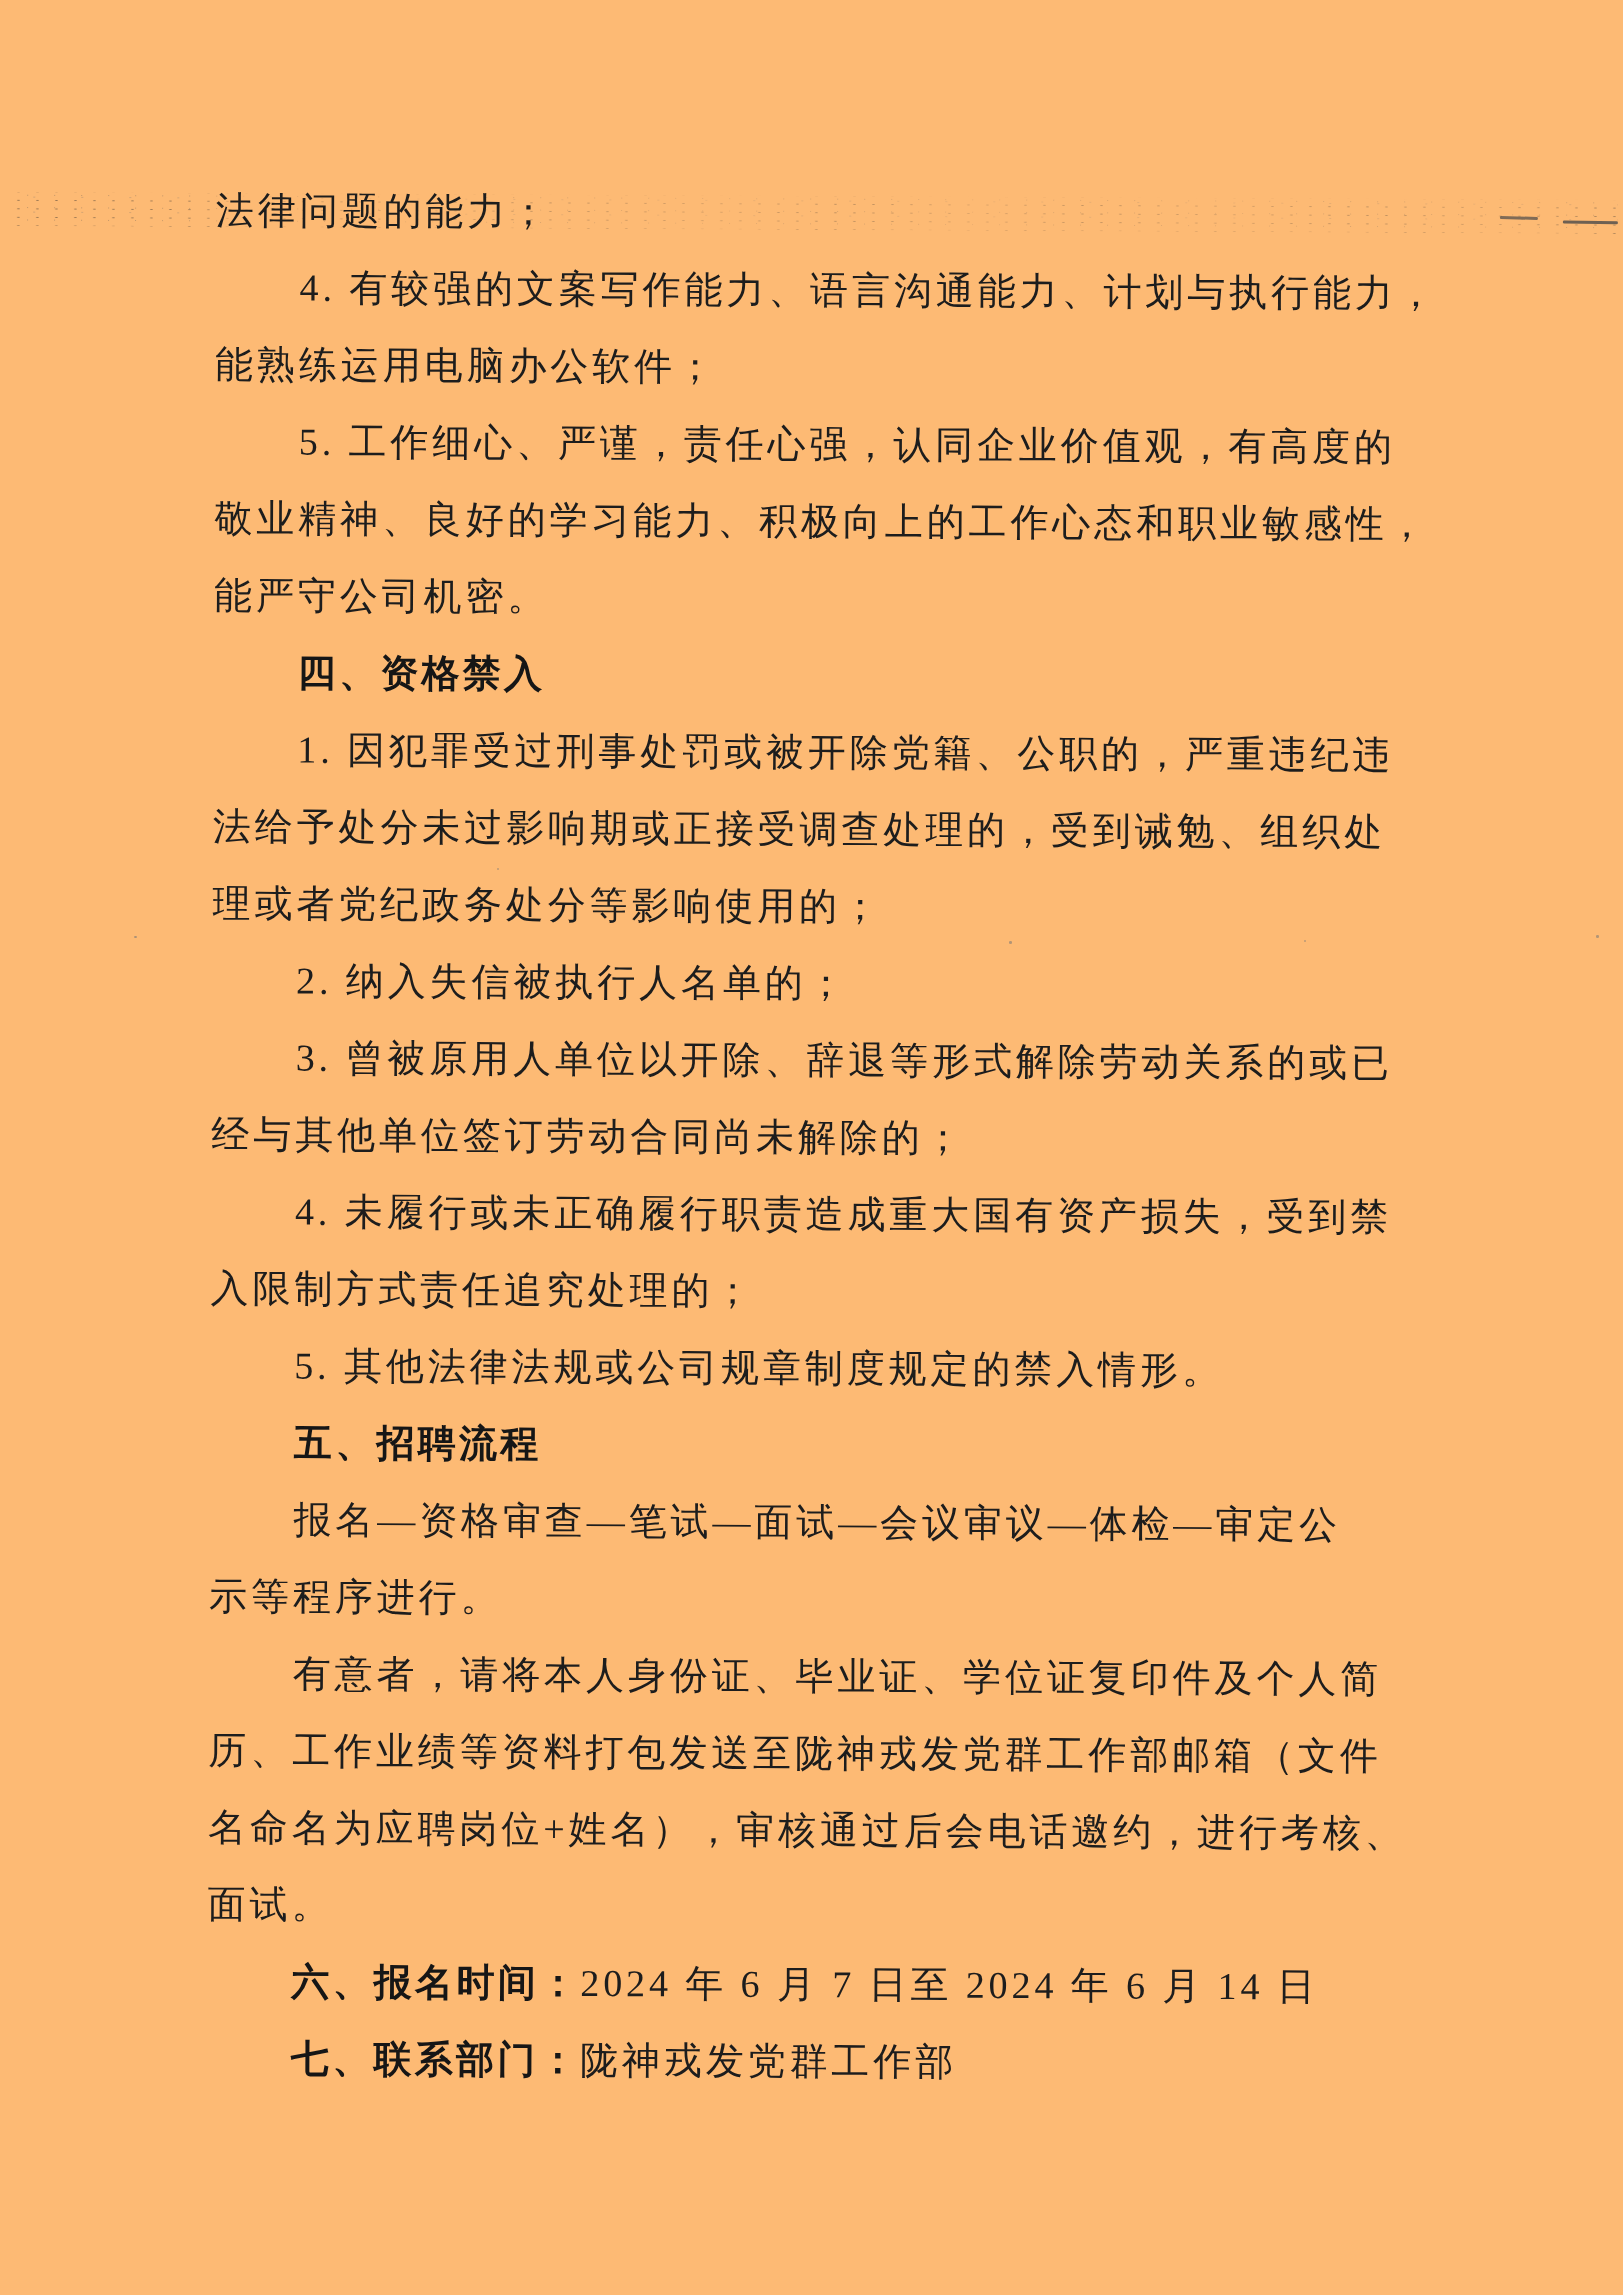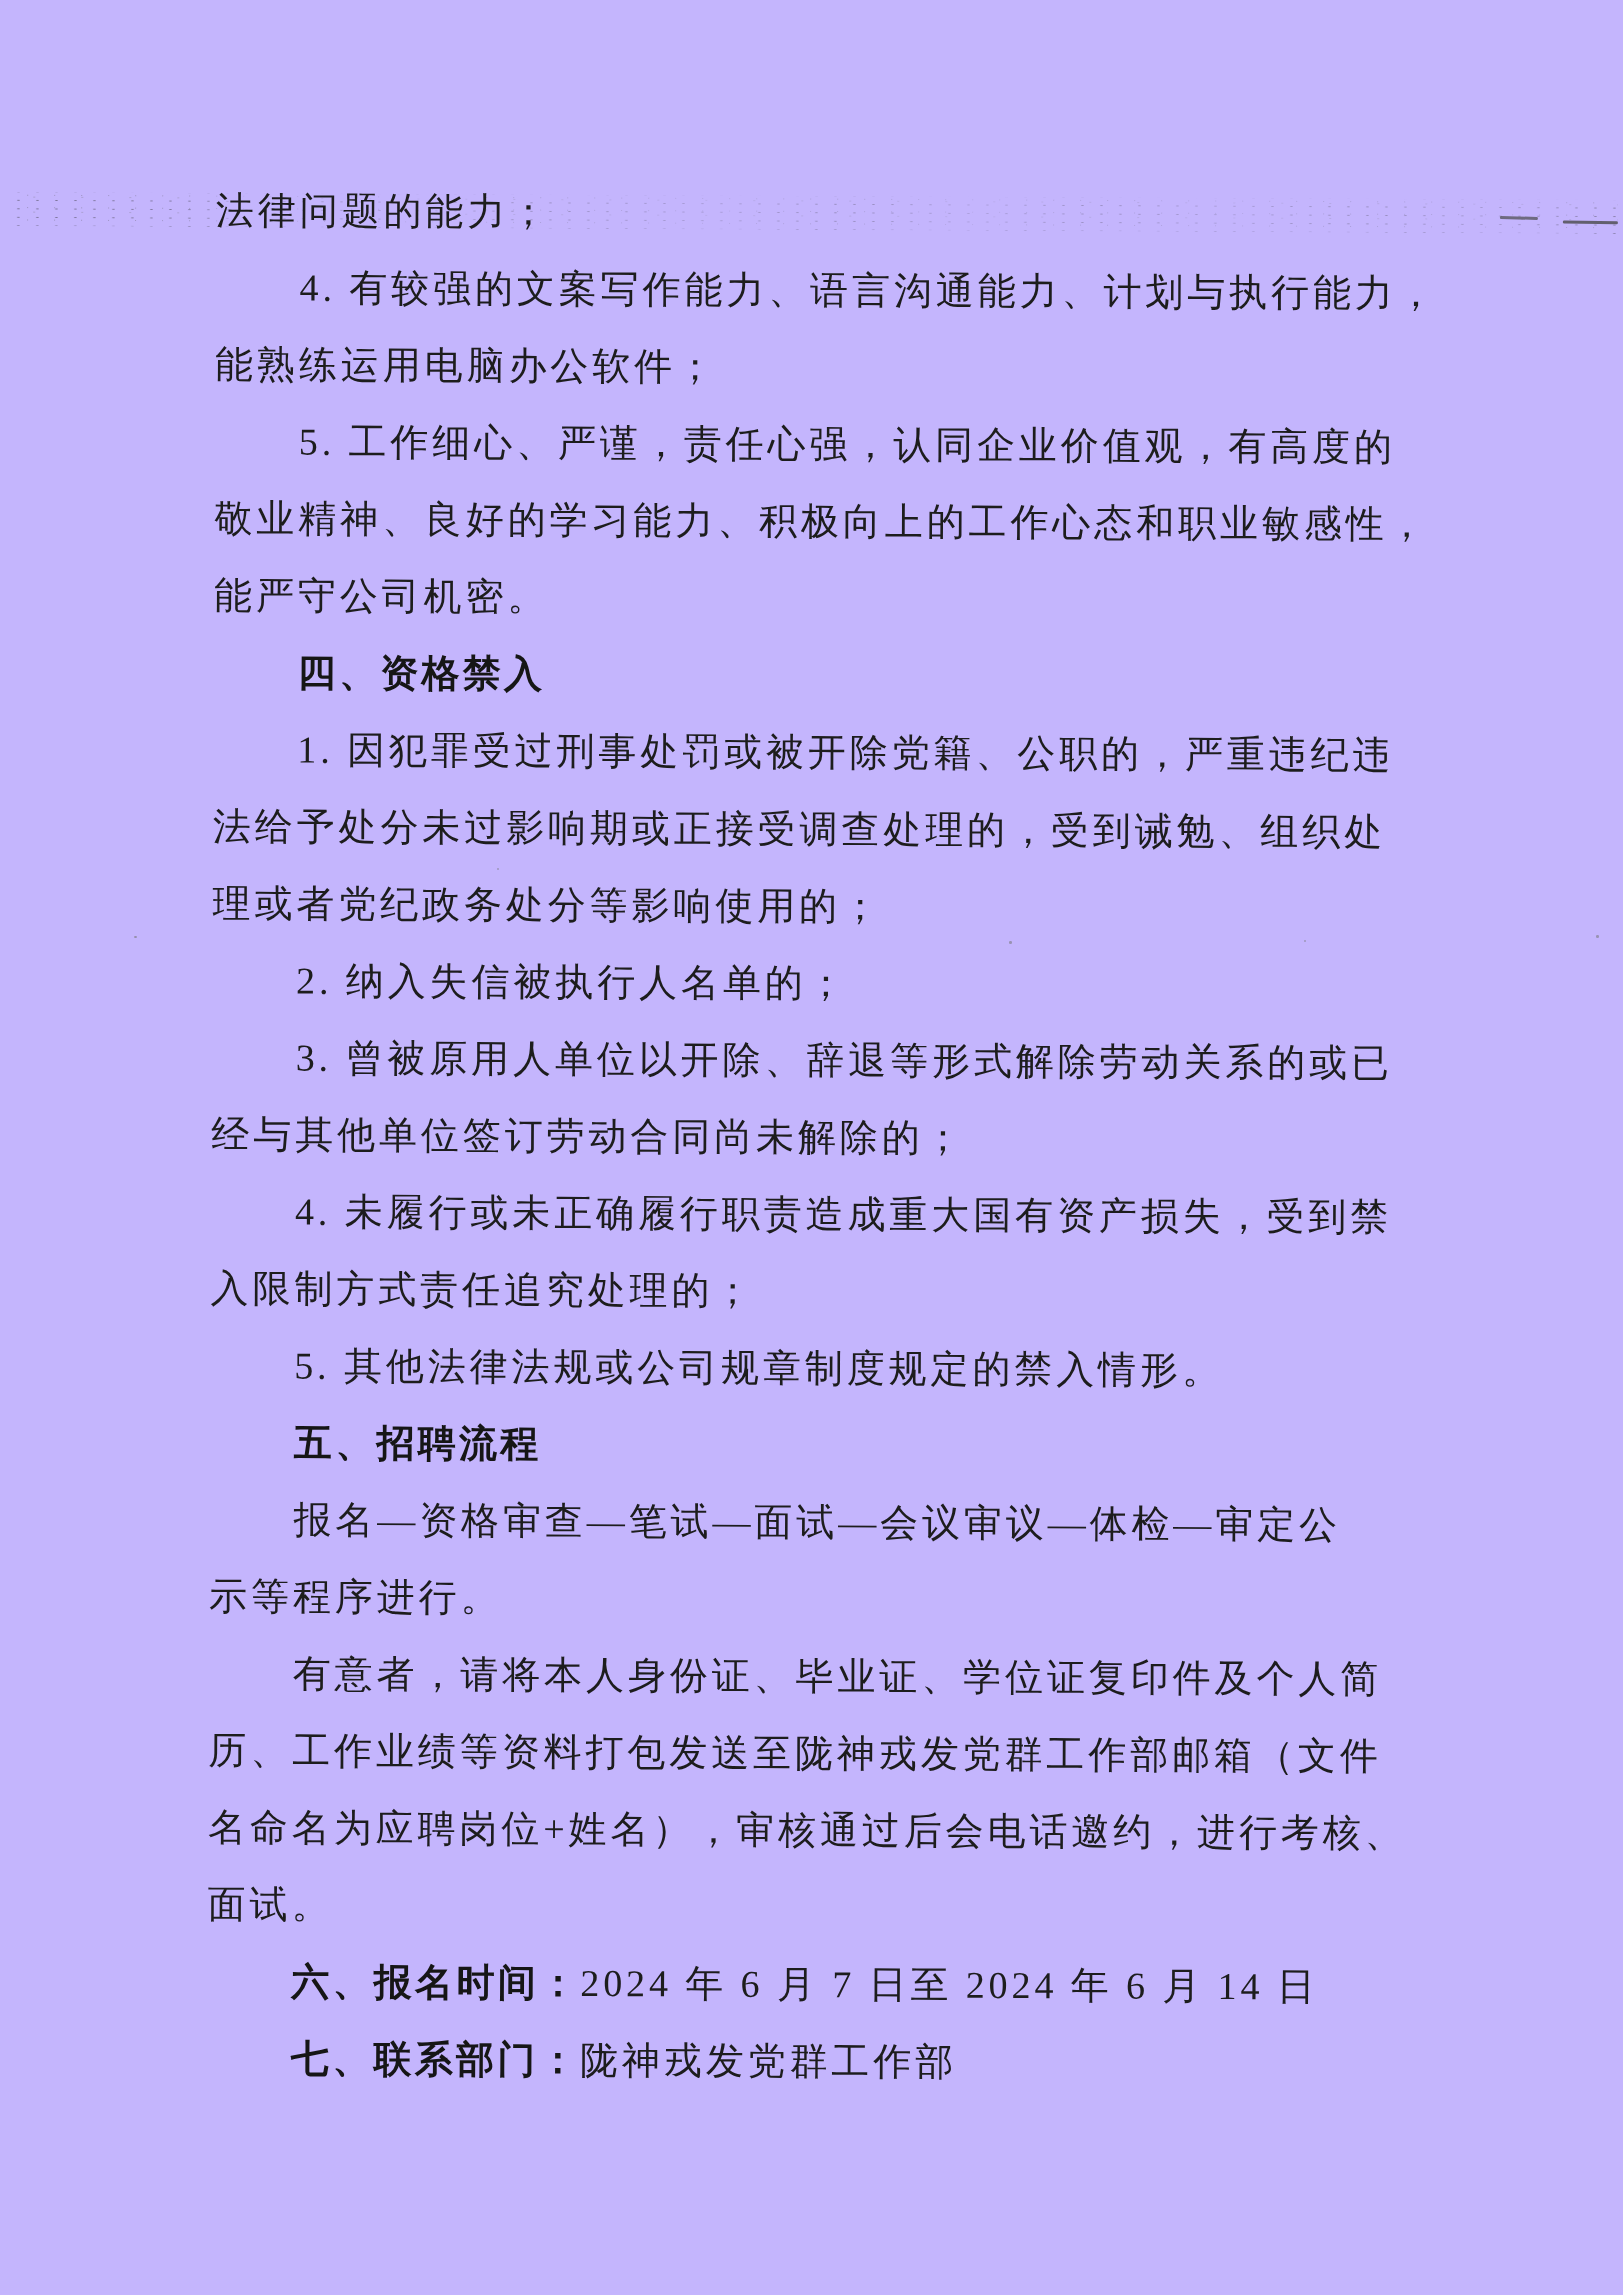--- a/index.html
+++ b/index.html
@@ -75,21 +75,21 @@
   .speck{position:absolute;border-radius:50%;background:#777;z-index:1;}
   .sp1{left:134px;top:936px;width:2.6px;height:2px;opacity:.6;}
   .sp2{left:497px;top:868px;width:2px;height:2px;opacity:.5;}
   .sp3{left:1009px;top:941px;width:2.6px;height:2.6px;opacity:.55;}
   .sp4{left:1304px;top:940px;width:2px;height:2px;opacity:.5;}
   .sp5{left:1596px;top:935px;width:2.6px;height:2.6px;opacity:.55;}
 </style>
 </head>
 <body>
 
-<div class="page" style="background: #c4b5fd;">
+<div class="page" style="background: #fdba74;">
   <div class="sheet">
     <div class="noise-band"></div>
     <div class="noise-dash dash-a"></div>
     <div class="noise-dash dash-b"></div>
     <div id="lines" class="lines">
         <div class="line"><span class="seg">法律问题的能力；</span></div>
         <div class="line indent"><span class="seg">4. 有较强的文案写作能力、语言沟通能力、计划与执行能力，</span></div>
         <div class="line"><span class="seg">能熟练运用电脑办公软件；</span></div>
         <div class="line indent"><span class="seg">5. 工作细心、严谨，责任心强，认同企业价值观，有高度的</span></div>
         <div class="line"><span class="seg">敬业精神、良好的学习能力、积极向上的工作心态和职业敏感性，</span></div>

